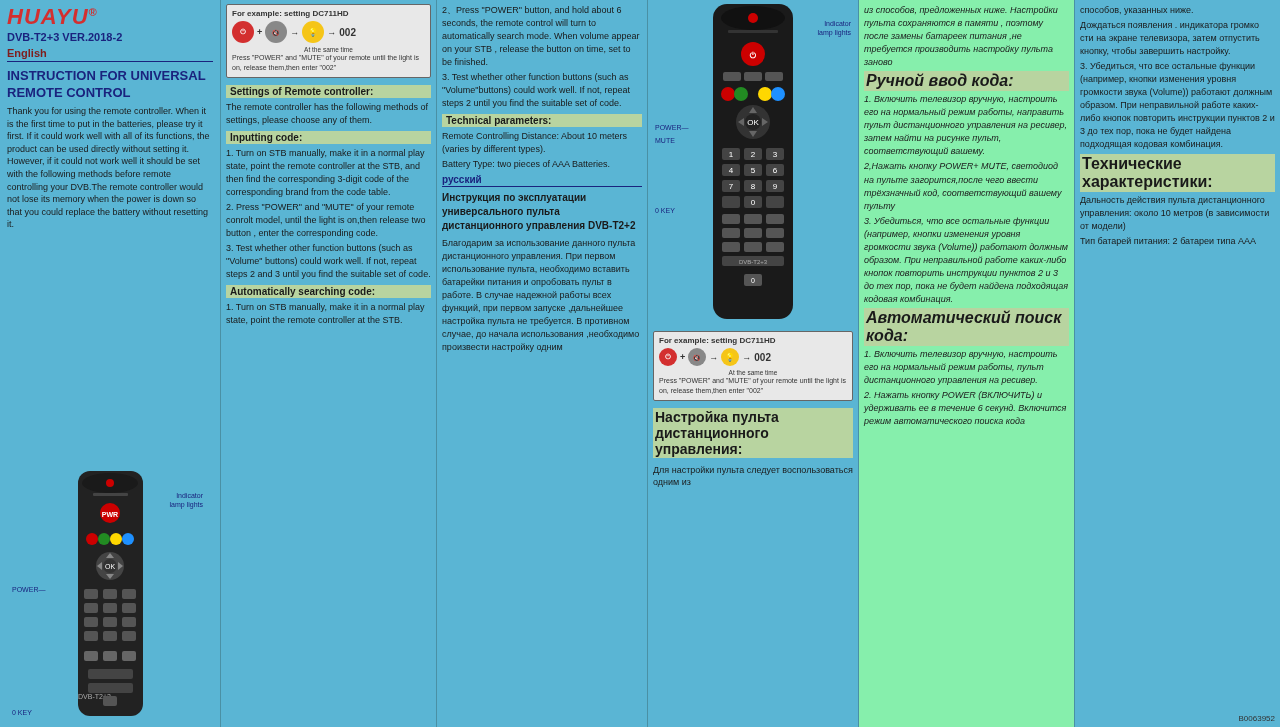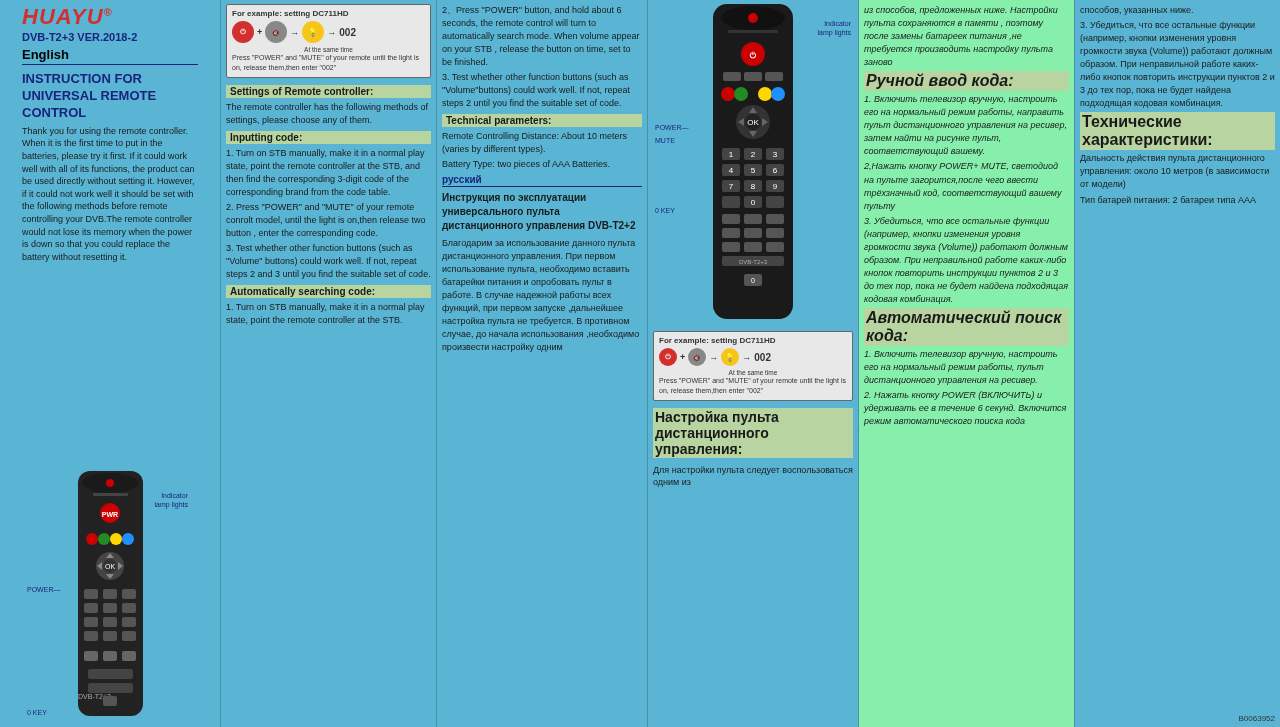--- a/index.html
+++ b/index.html
@@ -12,21 +12,21 @@
       overflow: hidden;
       display: flex;
       flex-direction: row;
     }
 
     
     .left-panel {
       width: 220px;
       min-width: 220px;
       background: #5ab5d4;
-      padding: 6px 22px;
+      padding: 6px 7px;
       display: flex;
       flex-direction: column;
       gap: 3px;
     }
 
     .brand-logo {
       font-size: 22px;
       font-weight: 900;
       color: #d32f2f;
       font-style: italic;
@@ -39,22 +39,22 @@
     }
 
     .model-text {
       font-size: 11px;
       font-weight: bold;
       color: #1a237e;
       line-height: 1.2;
     }
 
     .lang-text {
-      font-size: 13px;
-      color: #000000;
+      font-size: 11px;
+      color: #7f1d1d;
       font-weight: bold;
       border-bottom: 1px solid #1a237e;
       padding-bottom: 2px;
     }
 
     .instruction-title {
       font-size: 13px;
       font-weight: 900;
       color: #1a237e;
       line-height: 1.3;
@@ -545,20 +545,21 @@
 
   <div class="ru-section-highlight">Автоматический поиск кода:</div>
   <div class="body-text">1. Включить телевизор вручную, настроить его на нормальный режим работы, пульт дистанционного управления на ресивер.</div>
   <div class="body-text">2. Нажать кнопку POWER (ВКЛЮЧИТЬ) и удерживать ее в течение 6 секунд. Включится режим автоматического поиска кода</div>
 </div>
 
 <div class="divider-v"></div>
 
 <div class="ru-col3">
   <div class="body-text">способов, указанных ниже.</div>
+  <div class="body-text">Дождаться появления . индикатора громко сти на экране телевизора, затем отпустить кнопку, чтобы завершить настройку.</div>
   <div class="body-text">3. Убедиться, что все остальные функции (например, кнопки изменения уровня громкости звука (Volume)) работают должным образом. При неправильной работе  каких-либо кнопок повторить инструкции пунктов 2 и 3 до тех пор, пока не будет найдена подходящая кодовая комбинация.</div>
 
   <div class="ru-section-highlight">Технические характеристики:</div>
   <div class="body-text">Дальность действия пульта дистанционного управления: около 10 метров (в зависимости от модели)</div>
   <div class="body-text">Тип батарей питания: 2 батареи типа  ААА</div>
 
   <div class="barcode-text" style="margin-top:auto;">B0063952</div>
 </div>
 
 </body></html>

